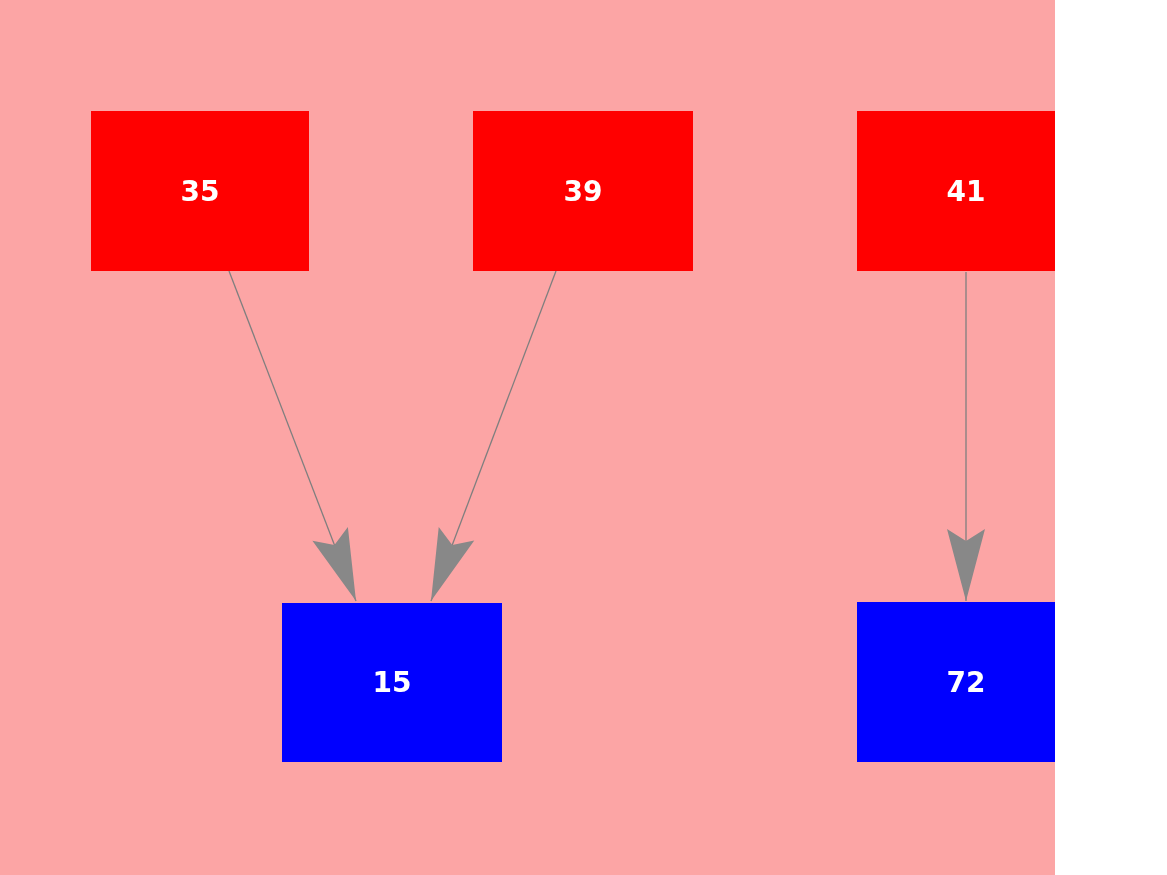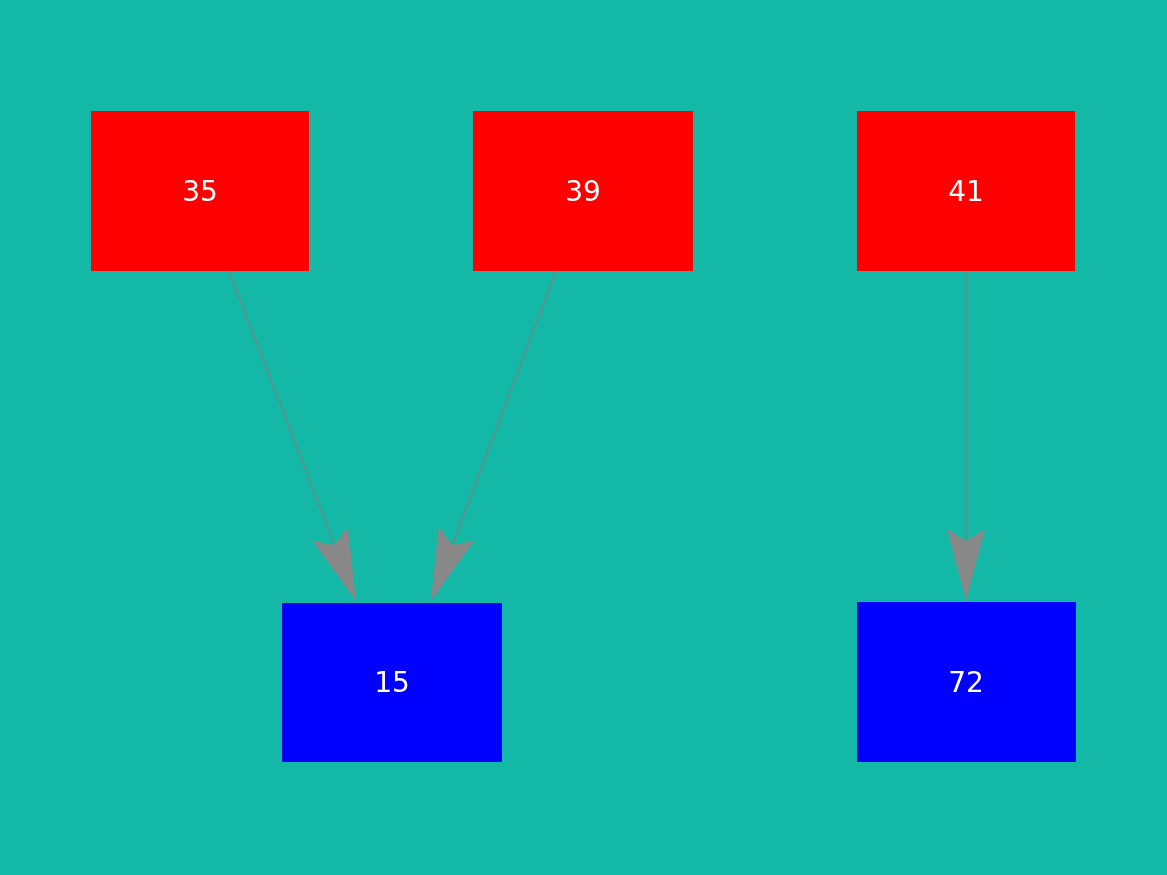--- a/index.html
+++ b/index.html
@@ -2,24 +2,25 @@
 <html><head>
 <meta charset="utf-8">
 <style>
   html, body {
     margin: 0;
     padding: 0;
     background: #ffffff;
   }
   .canvas-wrap {
     position: relative;
-    width: 1167px;
+    width: 1055px;
     height: 875px;
-    background: #14b8a6;
+    background: #fca5a5;
     overflow: hidden;
+    font-weight: bold;
   }
   svg {
     display: block;
   }
   .node-label {
     font-family: "DejaVu Sans", "Liberation Sans", sans-serif;
     font-size: 28px;
   }
 </style>
 </head>

